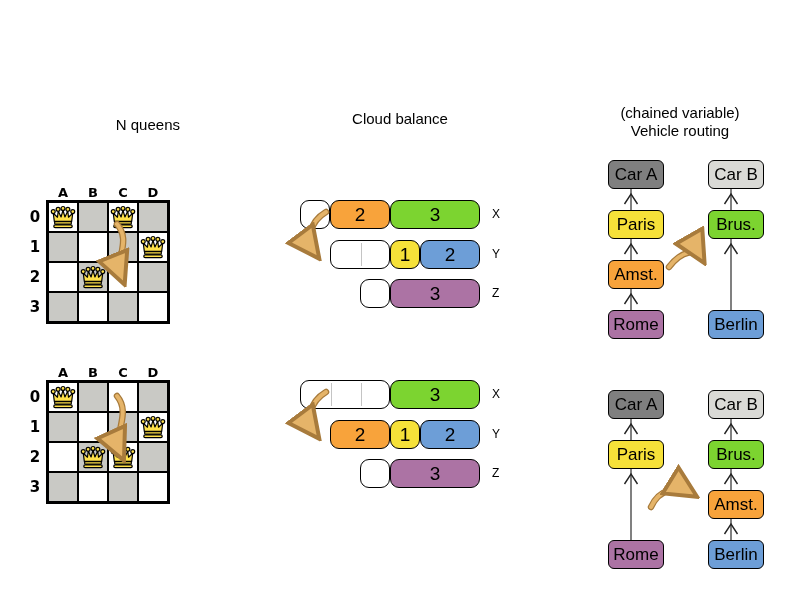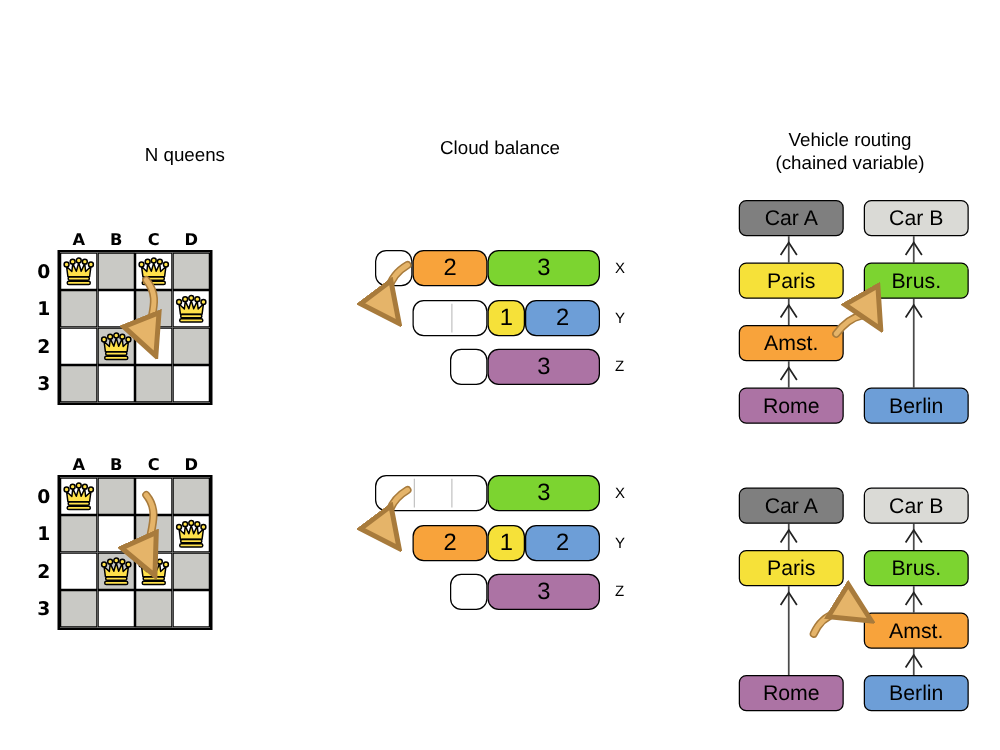--- a/index.html
+++ b/index.html
@@ -17,35 +17,35 @@
   .col-label{position:absolute;width:30px;top:-17px;text-align:center;font-family:"DejaVu Sans",sans-serif;font-weight:bold;font-size:13px;}
   .row-label{position:absolute;left:-21px;width:16px;height:30px;line-height:30px;text-align:center;font-family:"DejaVu Sans",sans-serif;font-weight:bold;font-size:15px;}
   .queen{position:absolute;width:26px;height:24px;}
   
   .cloud-piece{position:absolute;height:29px;border:1.5px solid #000;border-radius:9px;box-sizing:border-box;display:flex;align-items:center;justify-content:center;font-size:19px;}
   .cloud-slack{background:#fff;z-index:1;}
   .cloud-seg{z-index:2;}
   .cloud-divider{position:absolute;top:2px;bottom:2px;width:1px;background:#c4c4c4;}
   .cloud-label{position:absolute;width:20px;height:29px;line-height:29px;font-size:12px;z-index:3;}
   
-  .route-box{position:absolute;width:84px;height:29px;border:1.5px solid #000;border-radius:6px;box-sizing:border-box;display:flex;align-items:center;justify-content:center;font-size:17px;z-index:2;}
+  .route-box{position:absolute;width:56px;height:29px;border:1.5px solid #000;border-radius:6px;box-sizing:border-box;display:flex;align-items:center;justify-content:center;font-size:17px;z-index:2;margin-left:17px;}
   .panel-svg{position:absolute;left:0;top:0;z-index:1;}
   #move-arrows{z-index:6;pointer-events:none;}
 </style>
 </head>
 <body>
 
 <div id="canvas">
 
 
   <div class="abs col-header" style="left:20px;top:116px;width:160px;text-align:right;">N queens</div>
   <div class="abs col-header" style="left:320px;top:110px;width:160px;">Cloud balance</div>
   <div class="abs col-header" style="left:590px;top:104px;width:180px;">
+    <div>(chained variable)</div>
     <div>Vehicle routing</div>
-    <div>(chained variable)</div>
   </div>
 
   <div id="board-before" class="abs board" style="left:46px;top:200px;">
       <div class="col-label" style="left: 0px;">A</div>
       <div class="col-label" style="left: 30px;">B</div>
       <div class="col-label" style="left: 60px;">C</div>
       <div class="col-label" style="left: 90px;">D</div>
       <div class="row-label" style="top: 0px;">0</div>
       <div class="row-label" style="top: 30px;">1</div>
       <div class="row-label" style="top: 60px;">2</div>

